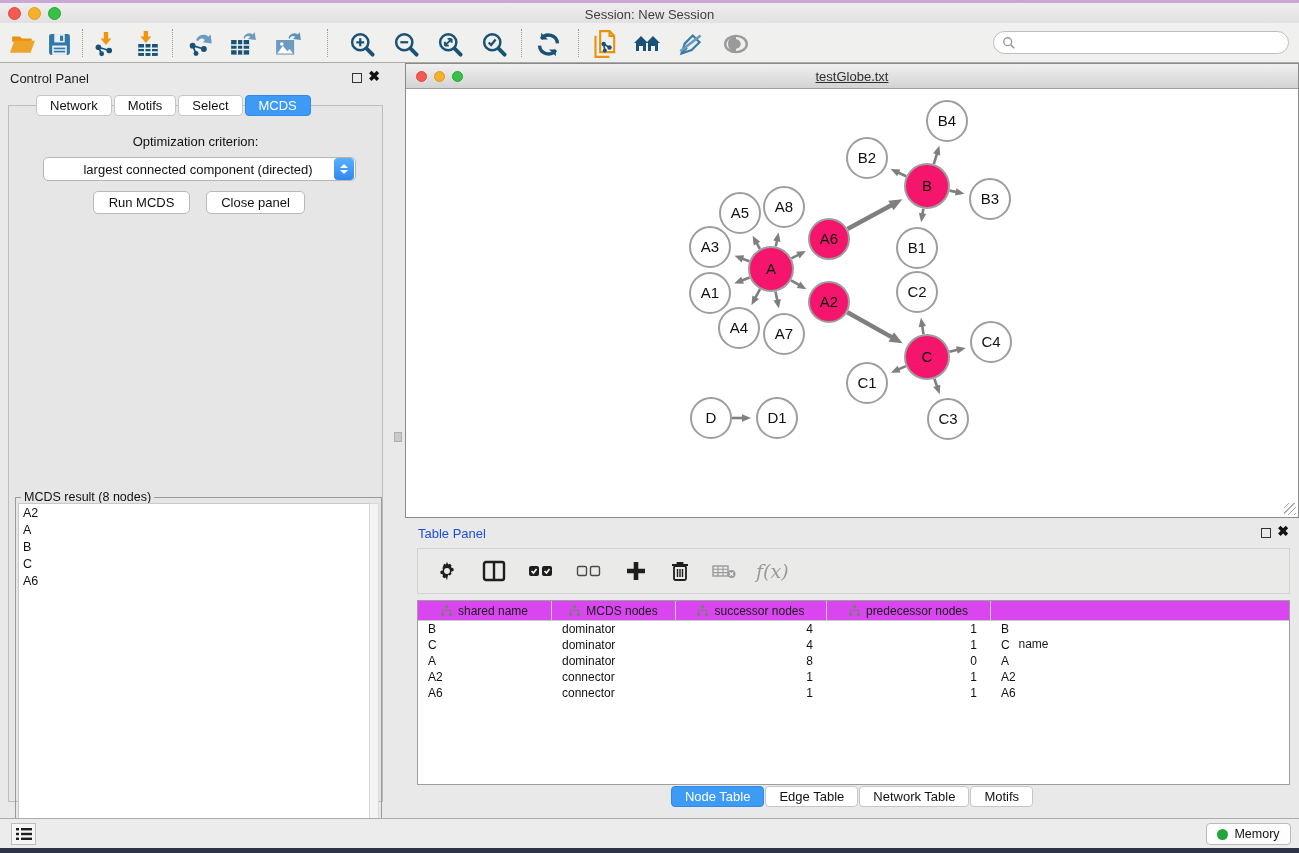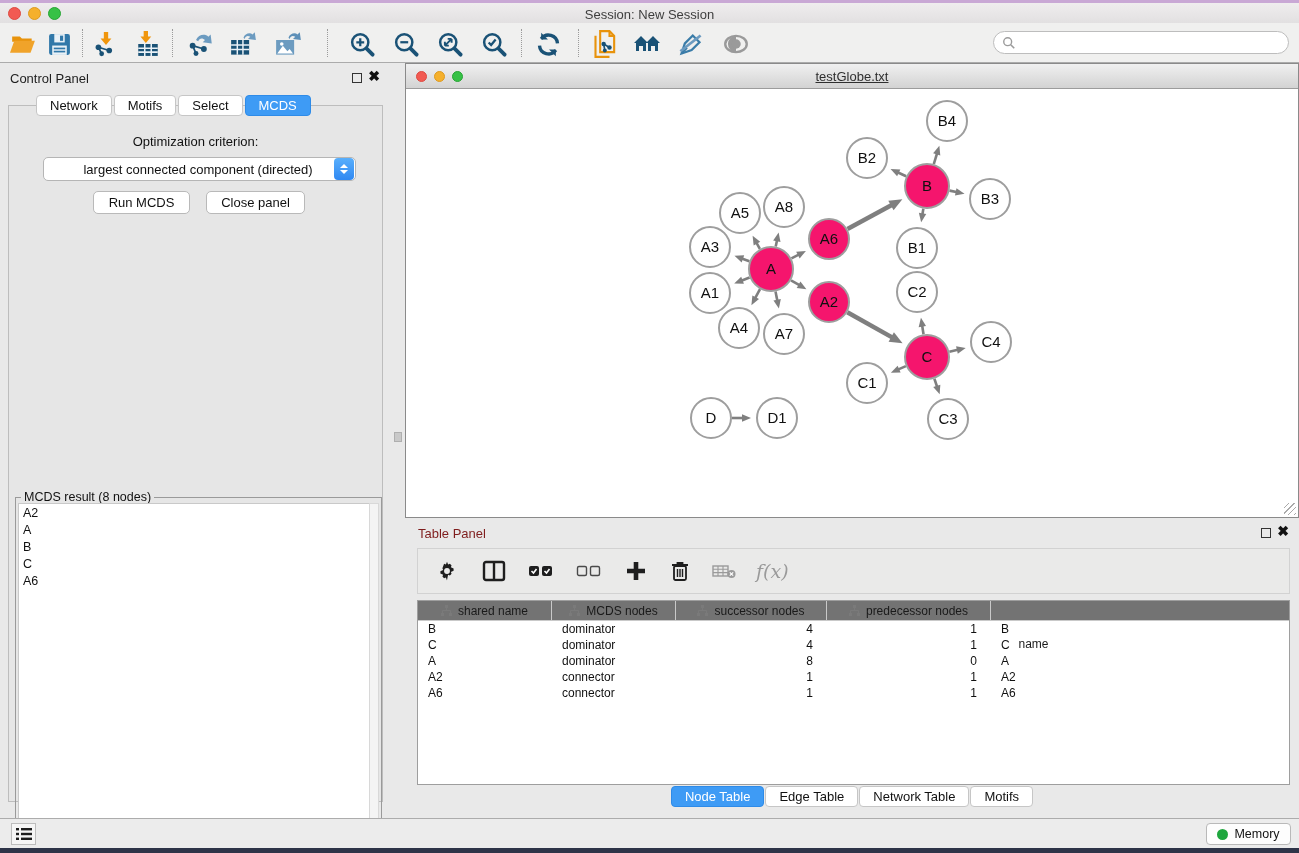--- a/index.html
+++ b/index.html
@@ -55,27 +55,27 @@
   #net-titlebar { position:absolute; left:0; top:0; width:100%; height:25px; background:linear-gradient(#F0F0F0,#D3D3D3); border-bottom:1px solid #9C9C9C; }
   #net-titlebar .lights { left:10px; top:7px; gap:7px; }
   #net-titlebar .light { width:11px; height:11px; }
   #net-title { position:absolute; left:0; right:0; top:5px; text-align:center; font-size:13px; color:#2F2F2F;text-decoration:underline; }
   #graph-canvas { position:absolute; left:0; top:25px; width:892px; height:424px; background:#FFF; }
   #net-resize-grip { position:absolute; right:2px; bottom:2px; width:12px; height:12px;
      background:repeating-linear-gradient(135deg, transparent 0 3px, #AAA 3px 4px); }
 
   
   #table-panel { position:absolute; left:405px; top:518px; width:894px; height:300px; }
-  #tp-header { position:absolute; left:13px; top:8px; font-size:13px; color:#7f1d1d; }
+  #tp-header { position:absolute; left:13px; top:8px; font-size:13px; color:#1d4ed8; }
   #tp-float { right:28px; } #tp-close { right:10px; }
   #tp-toolbar { position:absolute; left:12px; top:30px; width:873px; height:46px; background:#EAEAE9; border:1px solid #D2D2D2; display:flex; align-items:center; gap:18px; padding-left:18px; }
   .tp-icon { display:flex; align-items:center; justify-content:center; height:30px; }
   #fx-label { font-family:"DejaVu Serif", serif; font-style:italic; font-size:19px; color:#9A9A9A; }
   #data-table { position:absolute; left:12px; top:82px; width:873px; height:185px; background:#FFF; border:1px solid #9E9E9E; overflow:hidden; }
-  #thead { display:flex; height:20px; background:#737373; border-bottom:1px solid #C9C9C9; }
+  #thead { display:flex; height:20px; background:#d946ef; border-bottom:1px solid #C9C9C9; }
   .th { display:flex; align-items:center; justify-content:center; gap:6px; font-size:12px; color:#1A1A1A; border-right:1px solid #C9C9C9; }
   .tr { display:flex; height:16px; }
   .td { font-size:12px; color:#111; line-height:16px; white-space:nowrap; overflow:hidden; }
   .td.l { text-align:left; padding-left:10px; } .td.r { text-align:right; padding-right:14px; }
   #tp-tabs { position:absolute; left:0; width:894px; top:268px; display:flex; justify-content:center; gap:1px; }
 
   
   #status-bar { position:absolute; left:0; top:818px; width:1299px; height:30px; background:#ECECEC; border-top:1px solid #ACACAC; }
   #list-btn { position:absolute; left:11px; top:4px; width:25px; height:22px; background:#F6F6F6; border:1px solid #BDBDBD; display:flex; align-items:center; justify-content:center; }
   #memory-btn { position:absolute; right:8px; top:4px; width:85px; height:22px; background:#FDFDFD; border:1px solid #B9B9B9; border-radius:4px; display:flex; align-items:center; justify-content:center; gap:6px; font-size:12.5px; color:#111; }

